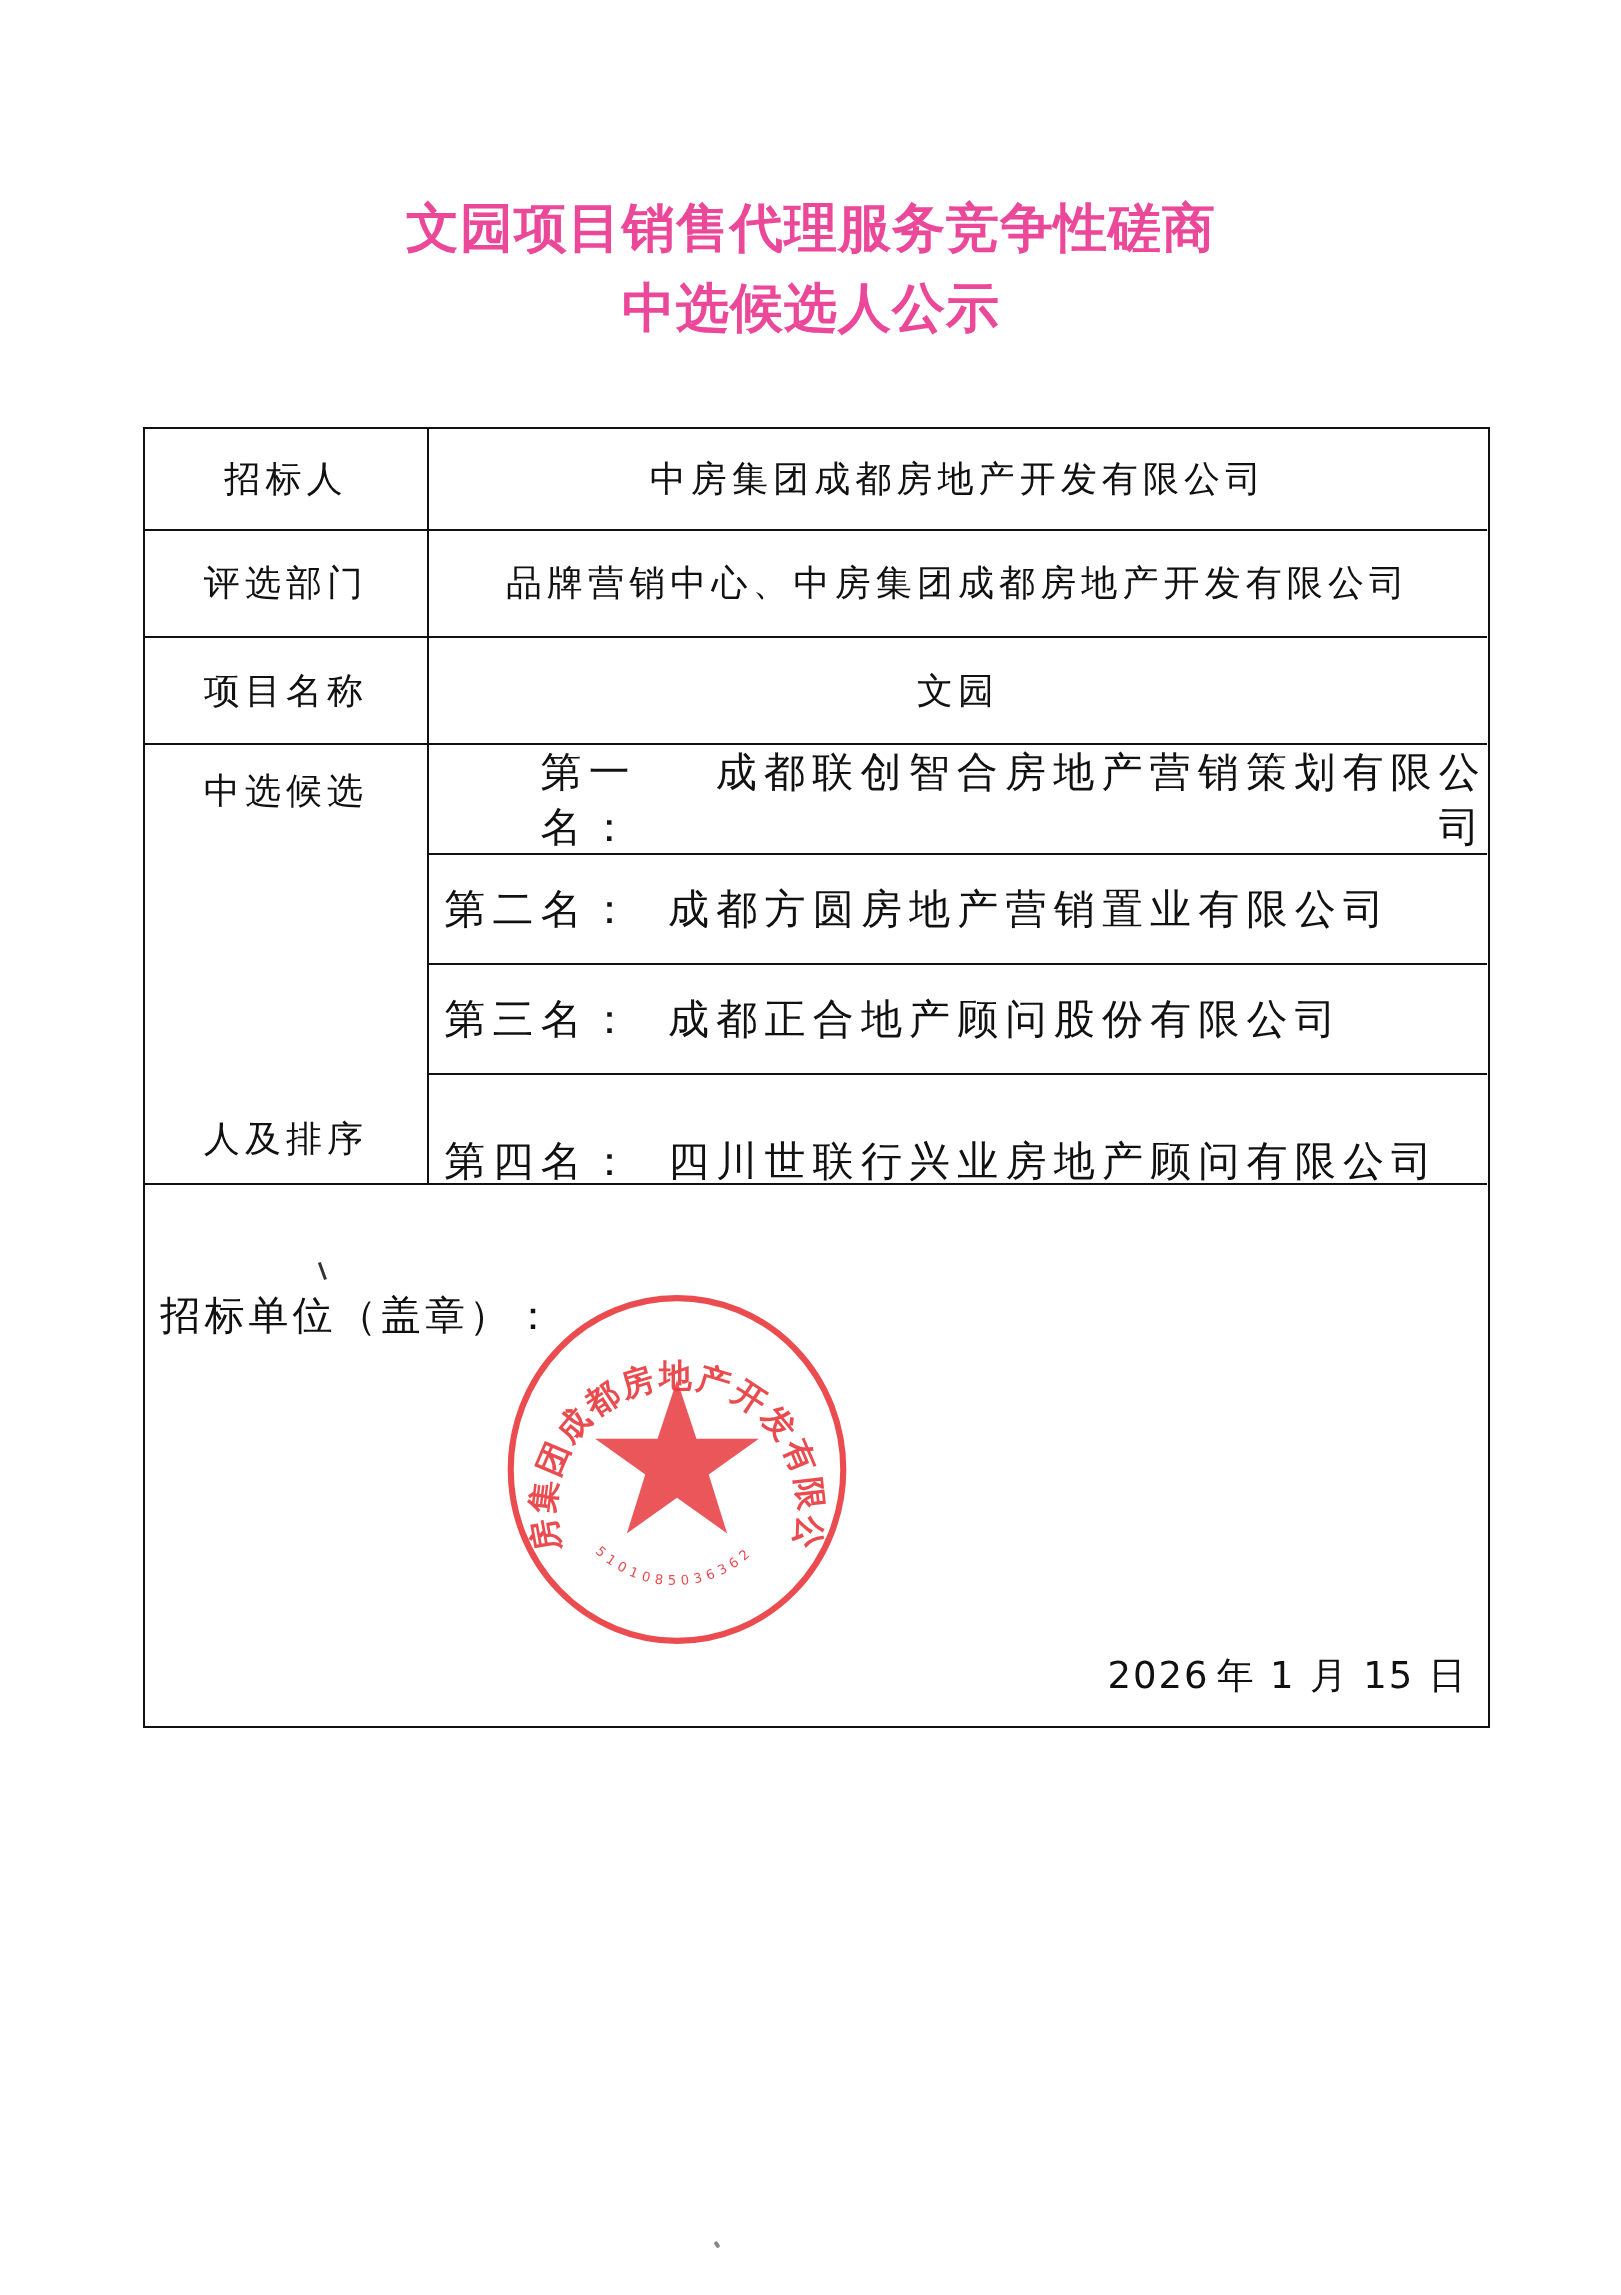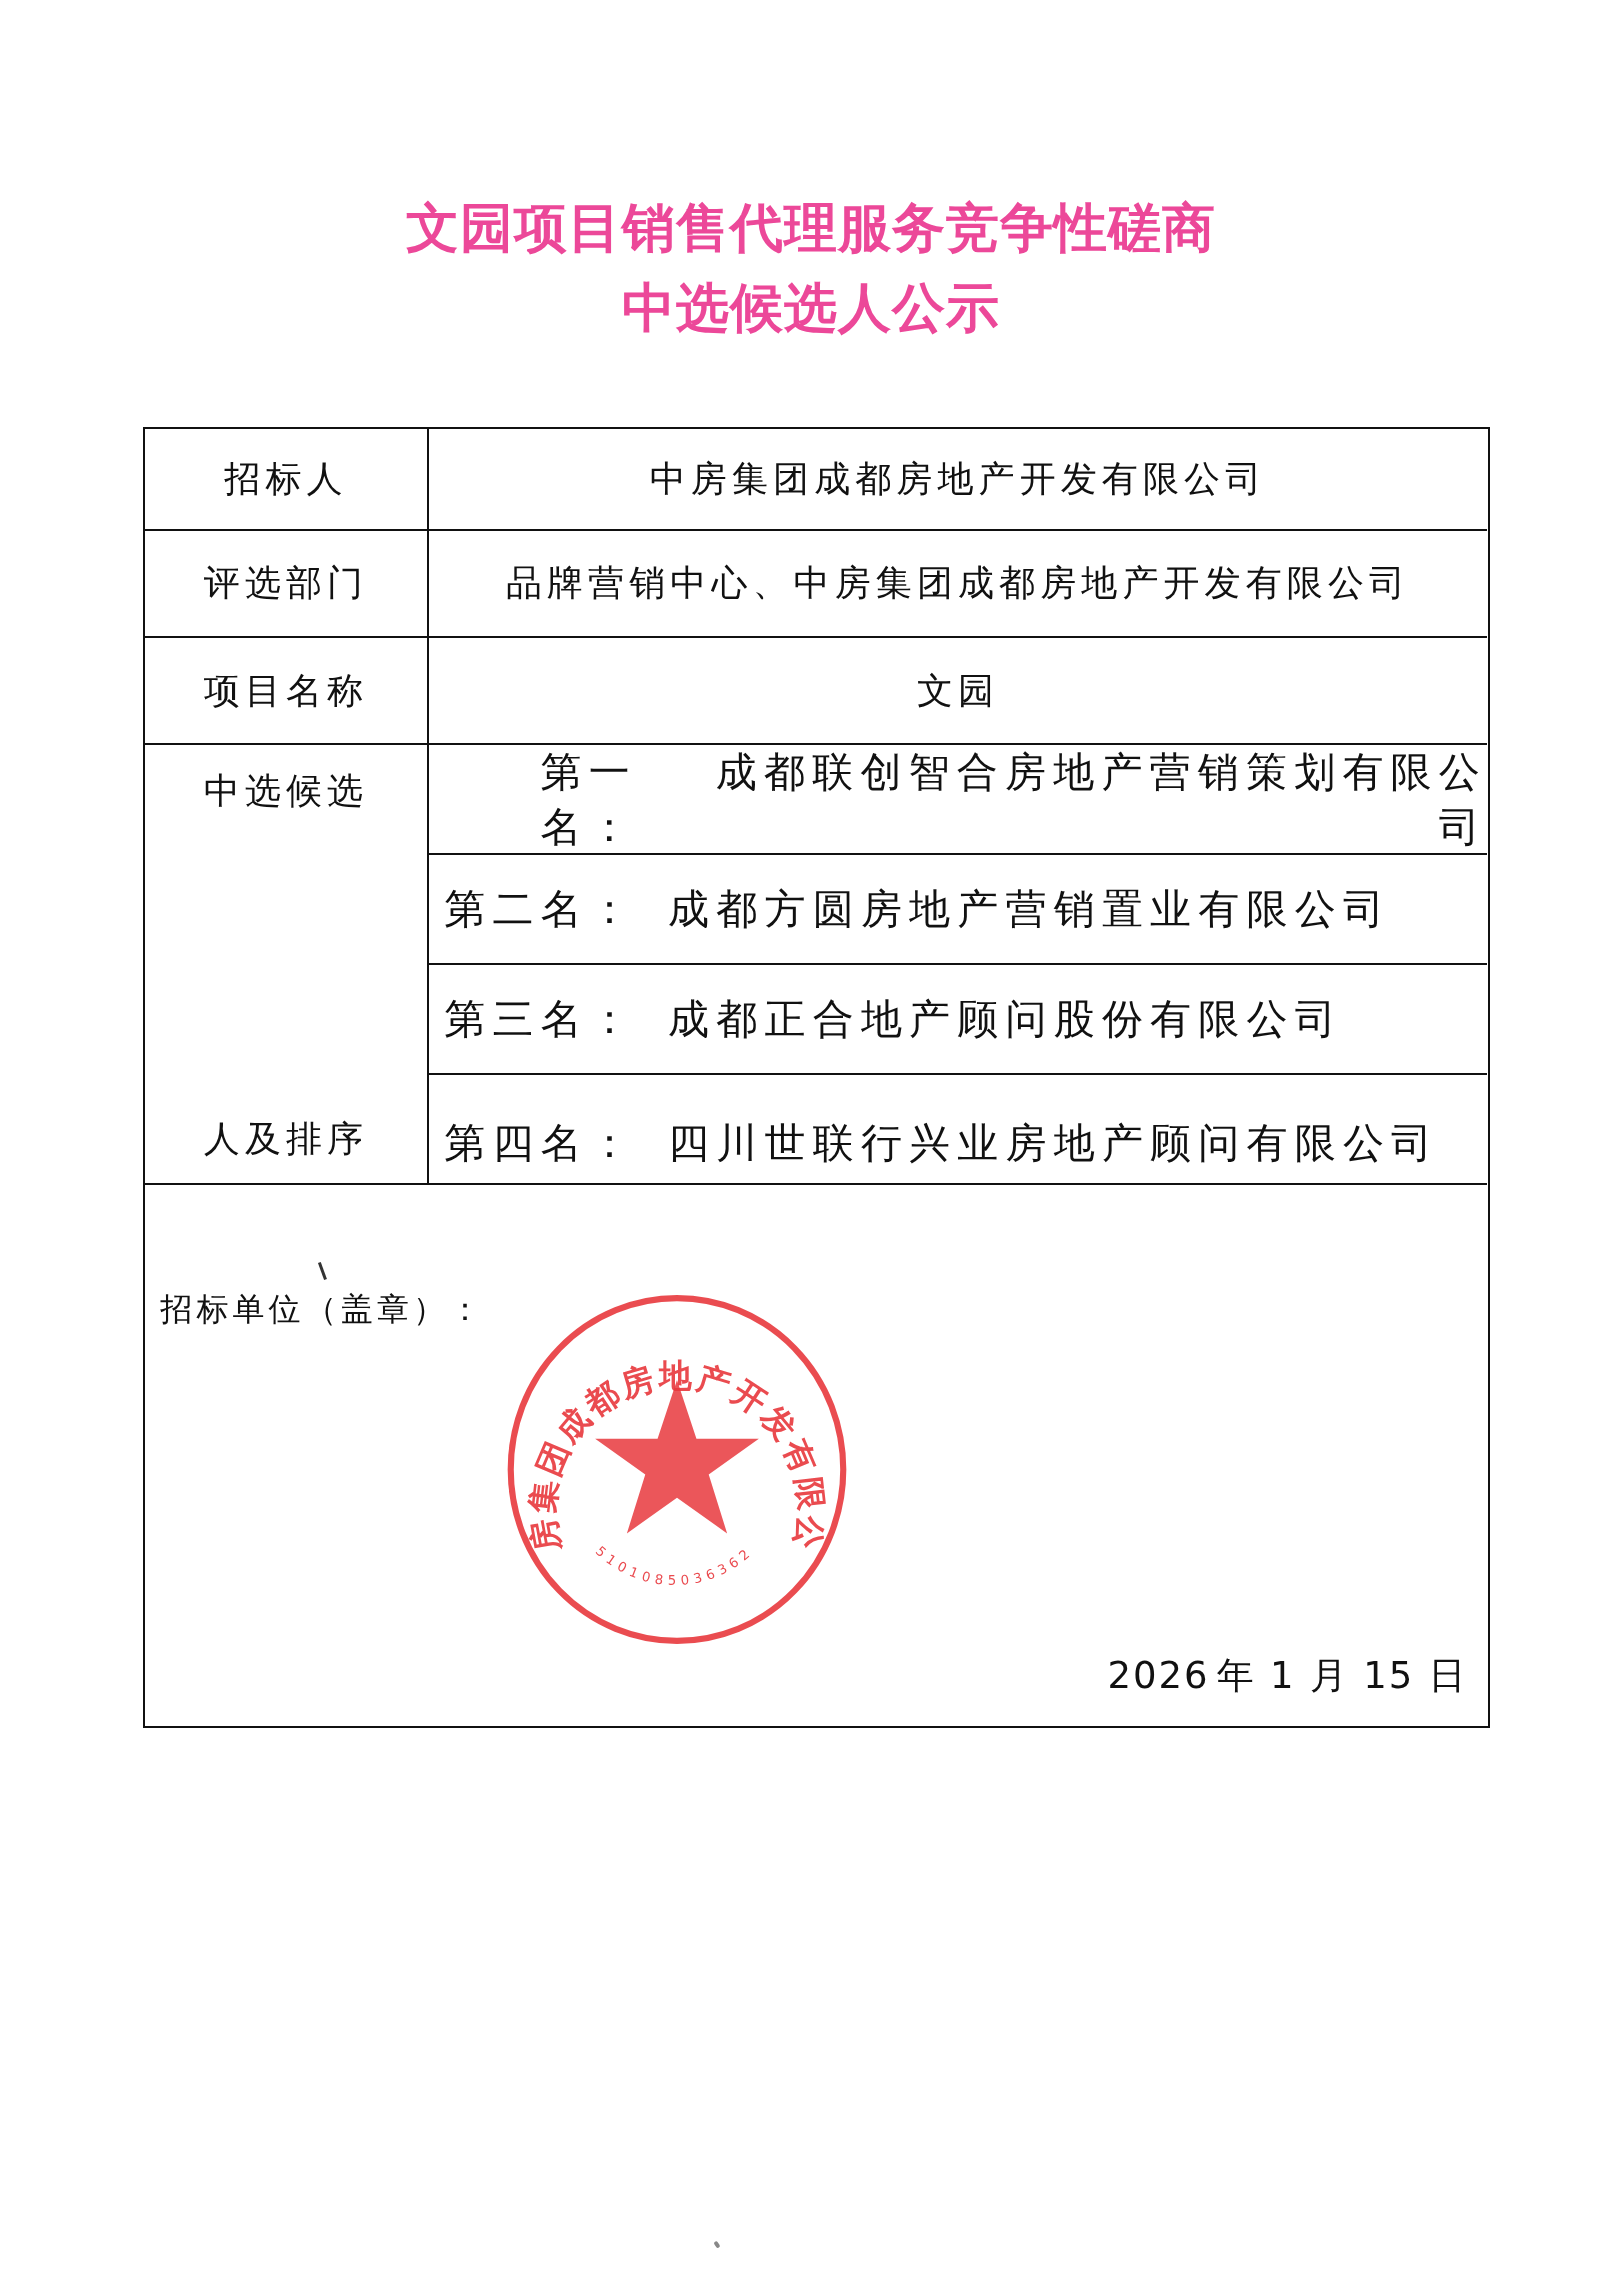--- a/index.html
+++ b/index.html
@@ -15,21 +15,21 @@
   .hline { position: absolute; height: 0; border-top: 2.6px solid #111; }
   .vline { position: absolute; width: 0; border-left: 2px solid #111; }
   .cell { position: absolute; display: flex; align-items: center; justify-content: center;
           font-size: 36px; letter-spacing: 5.1px; }
   .label { left: 0; width: 282px; }
   .value { left: 284px; width: 1058px; }
   .rank { left: 284px; width: 1058px; justify-content: flex-start; padding-left: 15.3px;
           font-size: 41px; letter-spacing: 7.2px; box-sizing: border-box; text-align: right; }
   .rank .pos { margin-right: 31px; }
   .cand-label { left: 0; width: 282px; flex-direction: column; line-height: 89px; justify-content: space-between; }
-  .sign-label { position: absolute; left: 15.3px; top: 859px; font-size: 32px; letter-spacing: 4.1px; }
+  .sign-label { position: absolute; left: 15.3px; top: 859px; font-size: 40px; letter-spacing: 4.1px; }
   .date { position: absolute; right: 20.4px; top: 1222px; font-size: 37px; letter-spacing: 2px;
           font-family: "DejaVu Sans", "Liberation Sans", sans-serif; }
   .date span { margin-left: 14.3px; }
   .seal { position: absolute; left: 358px; top: 864px; width: 348px; height: 353px; }
   .tick { position: absolute; left: 176px; top: 833px; width: 3.1px; height: 18.4px;
           background: #333; transform: rotate(-20deg); }
   .speck { position: absolute; left: 715px; top: 2241px; width: 4.1px; height: 7.2px;
            background: #888; transform: rotate(-35deg); border-radius: 2px; }
 </style>
 </head>
@@ -70,21 +70,21 @@
     <span>成都联创智合房地产营销策划有限公司</span>
   </div>
   <div class="cell rank" style="top:427px; height:107px;">
     <span class="pos">第二名：</span>
     <span>成都方圆房地产营销置业有限公司</span>
   </div>
   <div class="cell rank" style="top:537px; height:107px;">
     <span class="pos">第三名：</span>
     <span>成都正合地产顾问股份有限公司</span>
   </div>
-  <div class="cell rank" style="top:647px; height:135px;border-radius:20px;">
+  <div class="cell rank" style="top:665px; height:135px;border-radius:20px;">
     <span class="pos">第四名：</span>
     <span>四川世联行兴业房地产顾问有限公司</span>
   </div>
 
   <div class="sign-label">招标单位（盖章）：</div>
 
   <svg class="seal" viewBox="0 0 680 690">
     <defs>
       <path id="sealArc" d="M 120 520 A 240 240 0 1 1 560 520" fill="none"></path>
       <path id="numArc" d="M 150 470 A 220 220 0 0 0 520 470" fill="none"></path>

